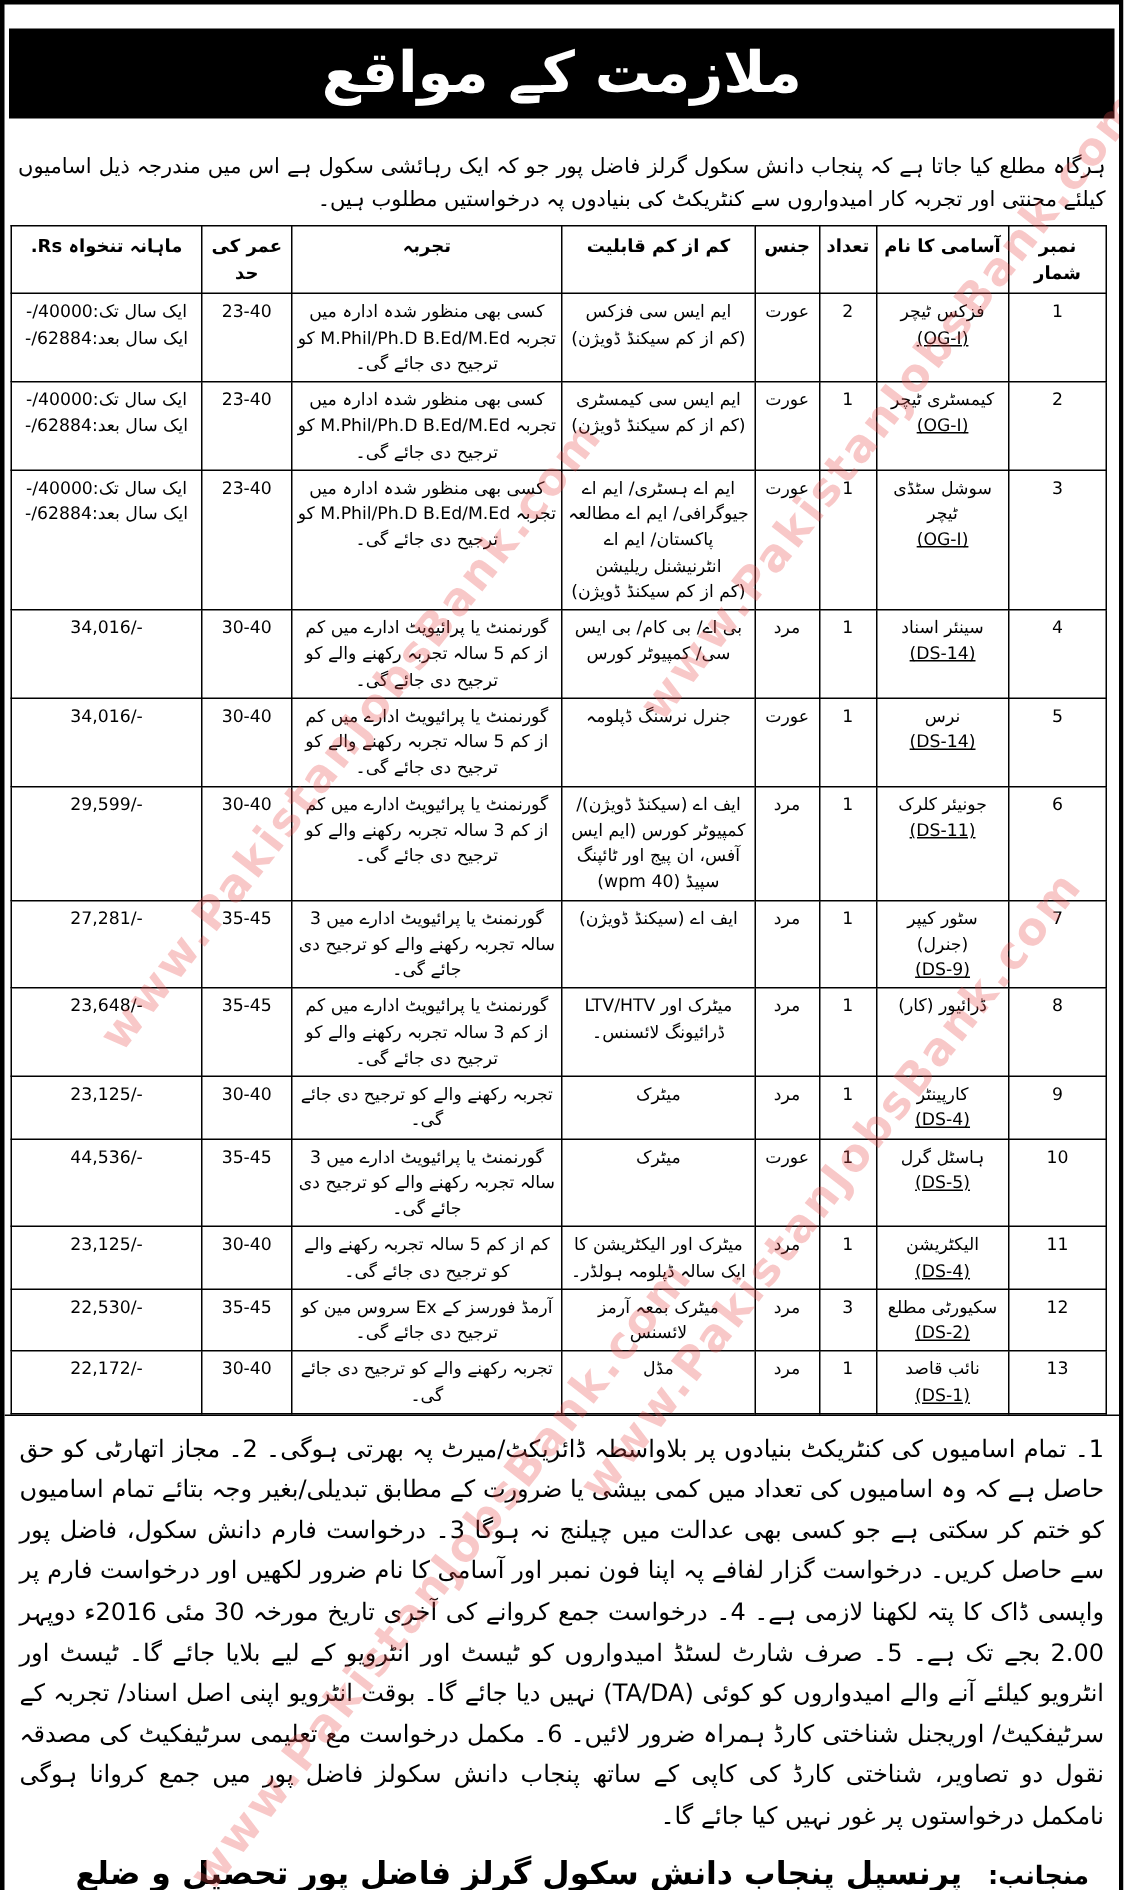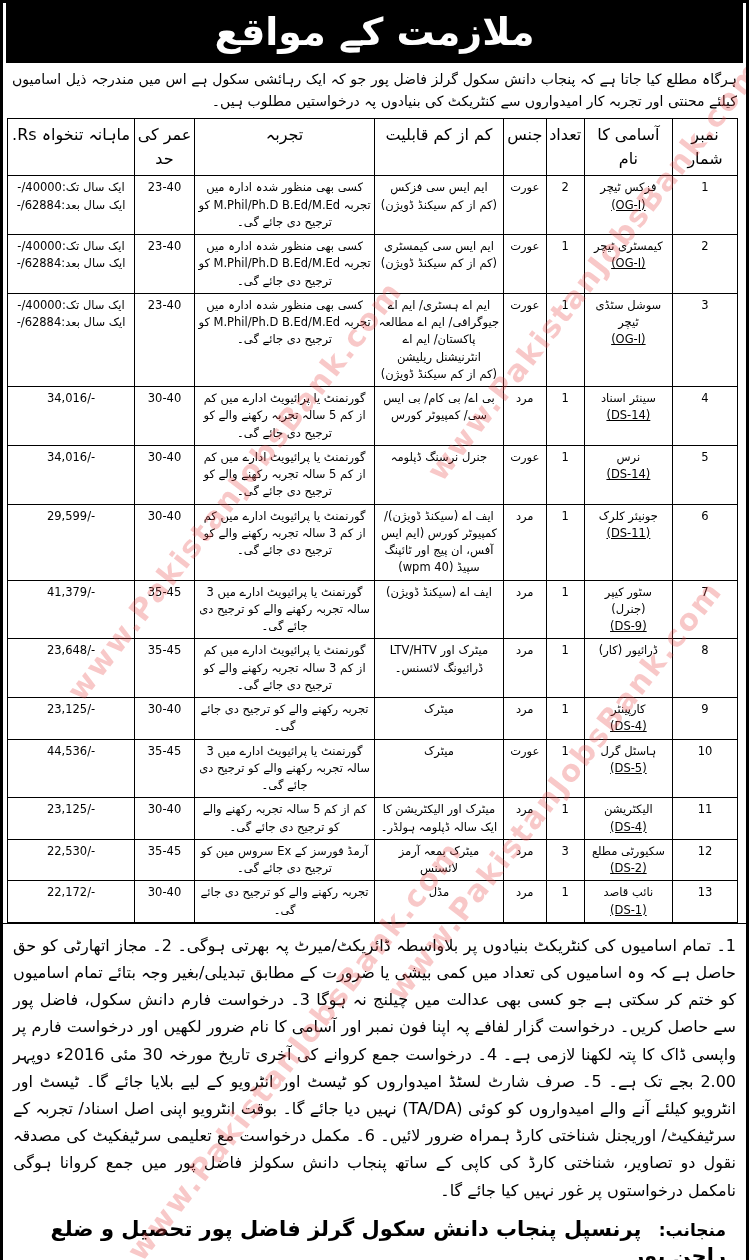--- a/index.html
+++ b/index.html
@@ -21,21 +21,21 @@
     font-size: 19px;
     padding: 4px 6px 3px;
     line-height: 1.2;
   }
   .banner {
     background: #000;
     color: #fff;
     text-align: center;
     font-weight: bold;
     font-size: 38px;
-    margin: 0 3px;
+    margin: 16px 3px;
     padding: 7px 0 9px;
     letter-spacing: 1px;
   }
   .intro {
     font-size: 14px;
     line-height: 1.55;
     text-align: justify;
     padding: 6px 9px 4px;
   }
   table.jobs {
@@ -46,21 +46,21 @@
     font-size: 11.5px;
   }
   table.jobs th, table.jobs td {
     border: 1.5px solid #000;
     padding: 3px 3px;
     vertical-align: top;
     text-align: center;
     line-height: 1.5;
     word-wrap: break-word;
   }
-  table.jobs th { font-weight: normal; font-size: 16px; padding: 4px 2px; }
+  table.jobs th { font-weight: bold; font-size: 12px; padding: 4px 2px; }
   td.cell-exp { text-align: right; }
   td.cell-qual { white-space: pre-line; }
   td.cell-salary { white-space: pre-line; unicode-bidi: plaintext; }
   td.cell-age { unicode-bidi: plaintext; }
   .post-grade { direction: ltr; text-decoration: underline; }
   
   col.c-serial { width: 8.9%; }
   col.c-post   { width: 12.1%; }
   col.c-count  { width: 5.2%; }
   col.c-gender { width: 5.9%; }
@@ -244,21 +244,21 @@
         <td>7</td>
         <td>
             <div>سٹور کیپر (جنرل)</div>
             <div class="post-grade">(DS-9)</div>
           </td>
         <td>1</td>
         <td>مرد</td>
         <td class="cell-qual">ایف اے (سیکنڈ ڈویژن)</td>
         <td class="cell-exp">گورنمنٹ یا پرائیویٹ ادارے میں 3 سالہ تجربہ رکھنے والے کو ترجیح دی جائے گی۔</td>
         <td class="cell-age">35-45</td>
-        <td class="cell-salary">41,379/-</td>
+        <td class="cell-salary">27,281/-</td>
       </tr>
       <tr>
         <td>8</td>
         <td>
             <div>ڈرائیور (کار)</div>
             <div class="post-grade"></div>
           </td>
         <td>1</td>
         <td>مرد</td>
         <td class="cell-qual">میٹرک اور LTV/HTV ڈرائیونگ لائسنس۔</td>

